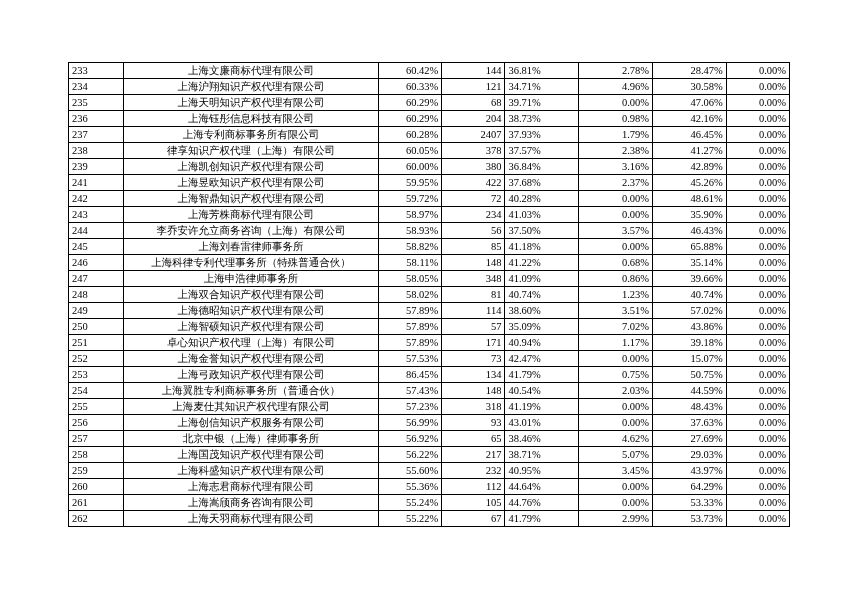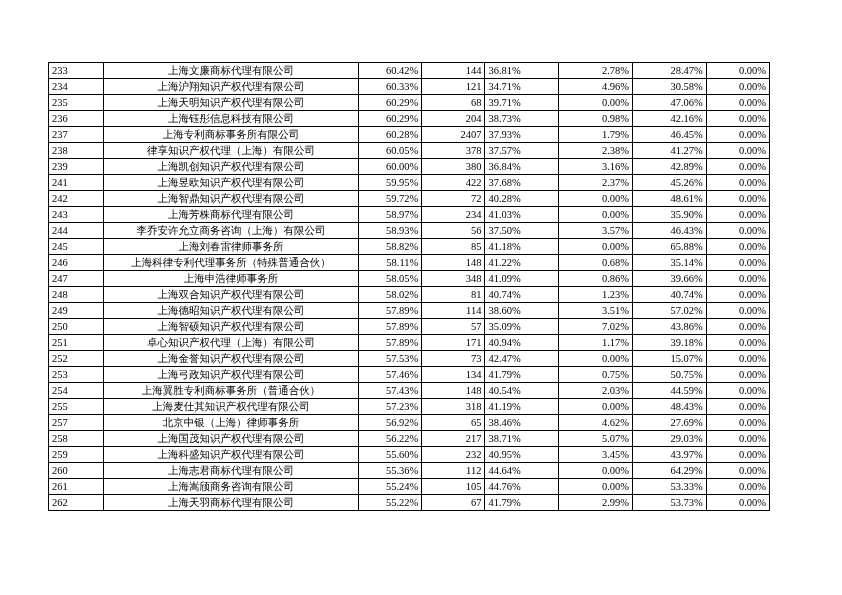--- a/index.html
+++ b/index.html
@@ -12,21 +12,21 @@
     height: 595px;
     font-family: "Liberation Serif", "DejaVu Serif", serif;
     color: #000000;
     overflow: hidden;
   }
   .page {
     position: relative;
     width: 842px;
     height: 595px;
     box-sizing: border-box;
-    padding: 62px 60px 0 48px;
+    padding: 62px 60px 0 68px;
   }
   table.data-table {
     border-collapse: collapse;
     table-layout: fixed;
     width: 722px;
     font-size: 10.5px;
   }
   table.data-table td {
     border: 1px solid #000000;
     height: 15px;
@@ -236,21 +236,21 @@
           <td class="c-v1">57.53%</td>
           <td class="c-v2">73</td>
           <td class="c-v3">42.47%</td>
           <td class="c-v4">0.00%</td>
           <td class="c-v5">15.07%</td>
           <td class="c-v6">0.00%</td>
         </tr>
         <tr>
           <td class="c-rank">253</td>
           <td class="c-name">上海弓政知识产权代理有限公司</td>
-          <td class="c-v1">57.46%</td>
+          <td class="c-v1">86.45%</td>
           <td class="c-v2">134</td>
           <td class="c-v3">41.79%</td>
           <td class="c-v4">0.75%</td>
           <td class="c-v5">50.75%</td>
           <td class="c-v6">0.00%</td>
         </tr>
         <tr>
           <td class="c-rank">254</td>
           <td class="c-name">上海翼胜专利商标事务所（普通合伙）</td>
           <td class="c-v1">57.43%</td>
@@ -264,20 +264,30 @@
           <td class="c-rank">255</td>
           <td class="c-name">上海麦仕其知识产权代理有限公司</td>
           <td class="c-v1">57.23%</td>
           <td class="c-v2">318</td>
           <td class="c-v3">41.19%</td>
           <td class="c-v4">0.00%</td>
           <td class="c-v5">48.43%</td>
           <td class="c-v6">0.00%</td>
         </tr>
         <tr>
+          <td class="c-rank">256</td>
+          <td class="c-name">上海创信知识产权服务有限公司</td>
+          <td class="c-v1">56.99%</td>
+          <td class="c-v2">93</td>
+          <td class="c-v3">43.01%</td>
+          <td class="c-v4">0.00%</td>
+          <td class="c-v5">37.63%</td>
+          <td class="c-v6">0.00%</td>
+        </tr>
+        <tr>
           <td class="c-rank">257</td>
           <td class="c-name">北京中银（上海）律师事务所</td>
           <td class="c-v1">56.92%</td>
           <td class="c-v2">65</td>
           <td class="c-v3">38.46%</td>
           <td class="c-v4">4.62%</td>
           <td class="c-v5">27.69%</td>
           <td class="c-v6">0.00%</td>
         </tr>
         <tr>

